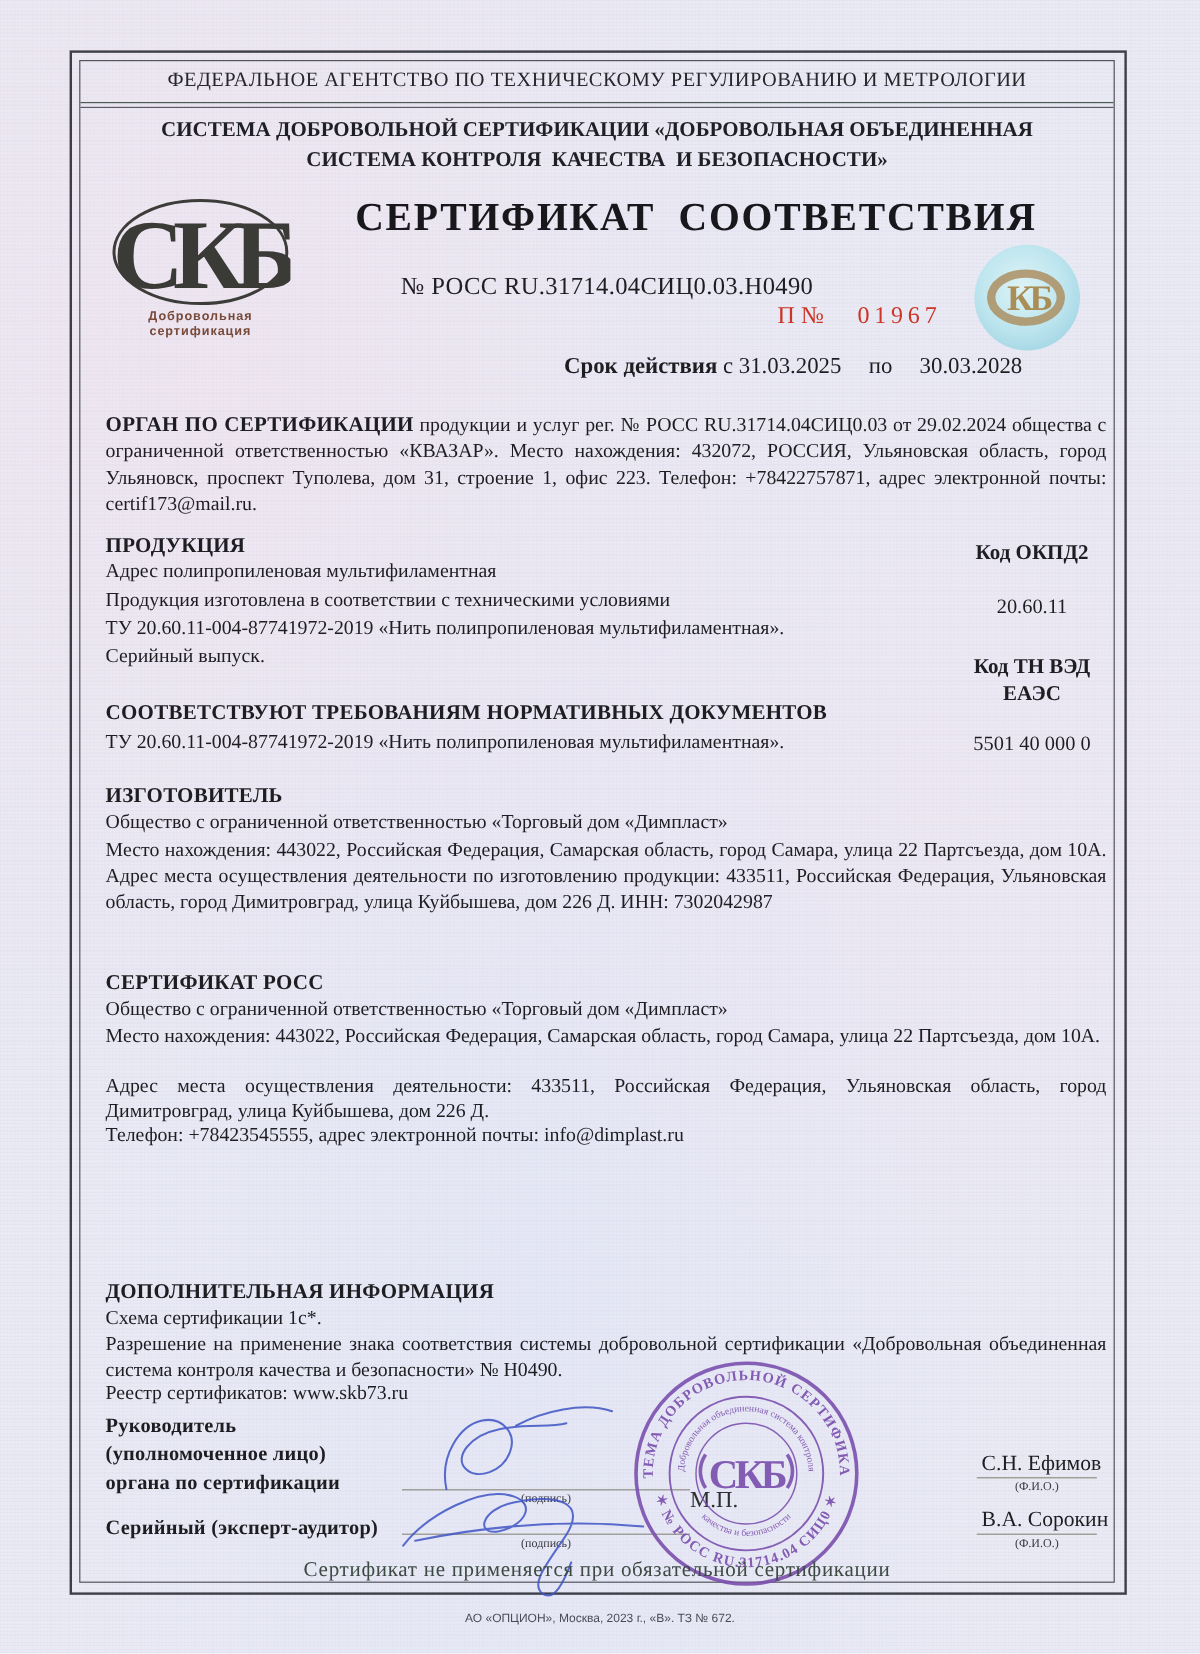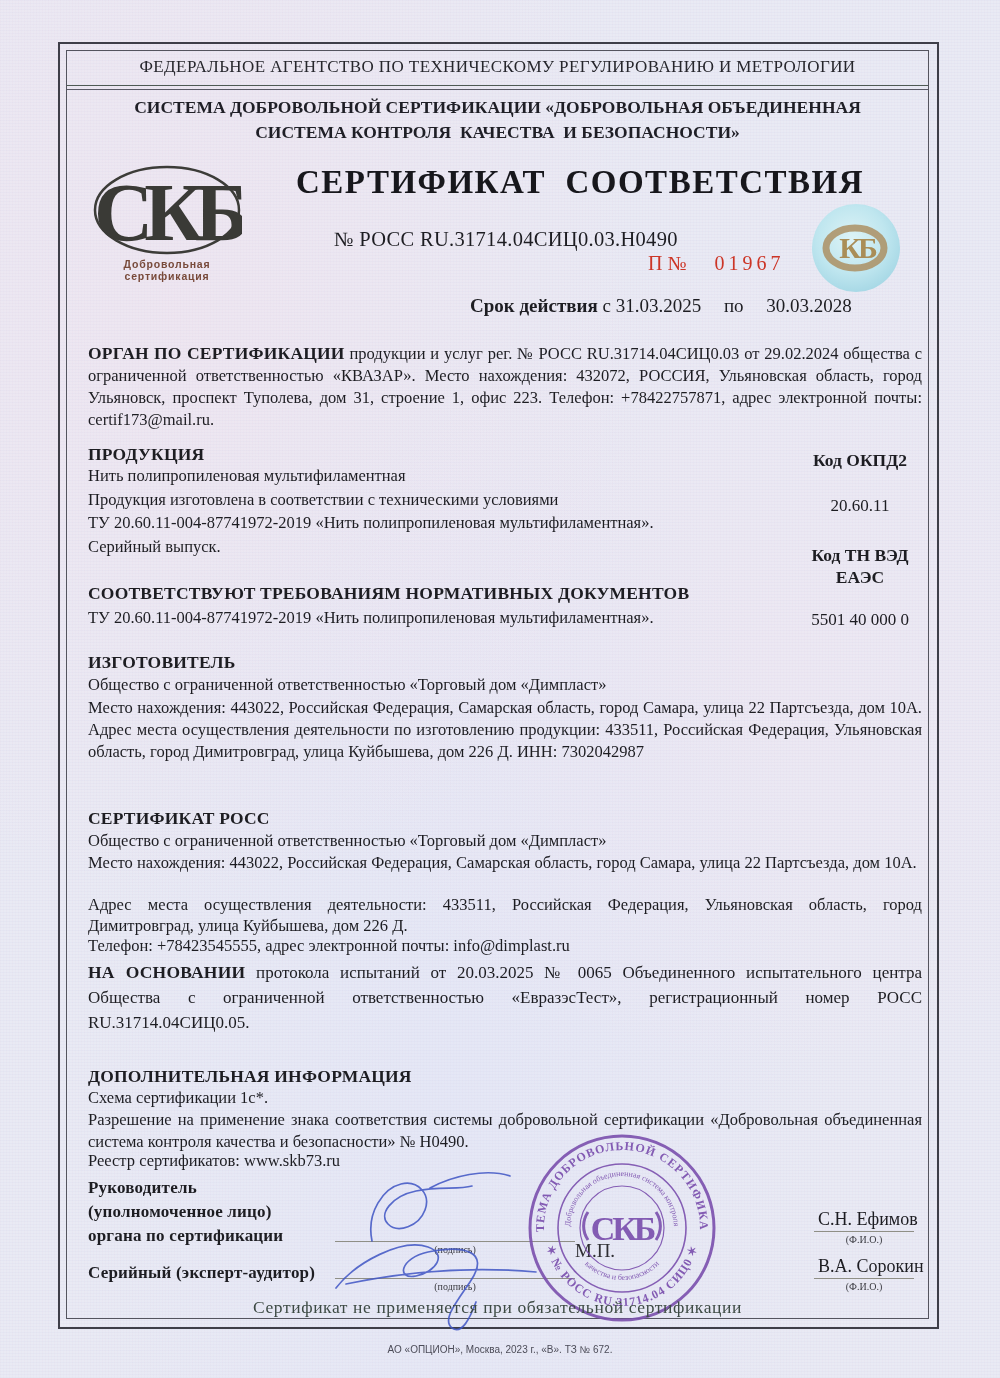--- a/index.html
+++ b/index.html
@@ -95,21 +95,21 @@
     <span>по</span><span class="gap"></span>
     <span>30.03.2028</span>
   </div>
 
   <p class="abs para" style="left:88px;top:342px;width:834px;margin:0">
     <b class="lead">ОРГАН ПО СЕРТИФИКАЦИИ</b>
     <span>продукции и услуг рег. № РОСС RU.31714.04СИЦ0.03 от 29.02.2024 общества с ограниченной ответственностью «КВАЗАР». Место нахождения: 432072, РОССИЯ, Ульяновская область, город Ульяновск, проспект Туполева, дом 31, строение 1, офис 223. Телефон: +78422757871, адрес электронной почты: certif173@mail.ru.</span>
   </p>
 
   <div class="abs heading" style="left:88px;top:444px">ПРОДУКЦИЯ</div>
-  <div class="abs" style="left:88px;top:466px;width:690px;font-size:16.5px">Нить полипропиленовая мультифиламентная</div>
+  <div class="abs" style="left:88px;top:466px;width:690px;font-size:16.5px">Адрес полипропиленовая мультифиламентная</div>
   <div class="abs" style="left:88px;top:490px;width:690px;font-size:16.5px">Продукция изготовлена в соответствии с техническими условиями</div>
   <div class="abs" style="left:88px;top:513px;width:690px;font-size:16.5px">ТУ 20.60.11-004-87741972-2019 «Нить полипропиленовая  мультифиламентная».</div>
   <div class="abs" style="left:88px;top:537px;width:690px;font-size:16.5px">Серийный выпуск.</div>
 
   <div class="abs codes" style="left:795px;top:450px;width:130px">Код ОКПД2</div>
   <div class="abs codeval" style="left:795px;top:496px;width:130px">20.60.11</div>
   <div class="abs codes" style="left:795px;top:545px;width:130px">Код ТН ВЭД</div>
   <div class="abs codes" style="left:795px;top:567px;width:130px">ЕАЭС</div>
   <div class="abs codeval" style="left:795px;top:610px;width:130px">5501 40 000 0</div>
 
@@ -119,24 +119,20 @@
   <div class="abs heading" style="left:88px;top:652px">ИЗГОТОВИТЕЛЬ</div>
   <div class="abs" style="left:88px;top:675px;width:834px;font-size:16.5px">Общество с ограниченной ответственностью «Торговый дом «Димпласт»</div>
   <p class="abs para" style="left:88px;top:697px;width:834px;margin:0">Место нахождения: 443022, Российская Федерация, Самарская область, город Самара, улица 22 Партсъезда, дом 10А. Адрес места осуществления деятельности по изготовлению продукции: 433511, Российская Федерация, Ульяновская область, город Димитровград, улица Куйбышева, дом 226 Д. ИНН: 7302042987</p>
 
   <div class="abs heading" style="left:88px;top:808px">СЕРТИФИКАТ РОСС</div>
   <div class="abs" style="left:88px;top:831px;width:834px;font-size:16.5px">Общество с ограниченной ответственностью «Торговый дом «Димпласт»</div>
   <p class="abs para" style="left:88px;top:852px;width:834px;margin:0;line-height:21px">Место нахождения: 443022, Российская Федерация, Самарская область, город Самара, улица 22 Партсъезда, дом 10А.</p>
   <p class="abs para" style="left:88px;top:894px;width:834px;margin:0;line-height:21px">Адрес места осуществления деятельности: 433511, Российская Федерация, Ульяновская область, город Димитровград, улица Куйбышева, дом 226 Д.</p>
   <div class="abs" style="left:88px;top:936px;width:834px;font-size:16.5px">Телефон: +78423545555, адрес электронной почты: info@dimplast.ru</div>
 
-  <p class="abs para" style="left:88px;top:960px;width:834px;margin:0;line-height:25px;font-size:17px">
-    <b class="lead">НА ОСНОВАНИИ</b>
-    <span>протокола испытаний от 20.03.2025 № 0065 Объединенного испытательного центра Общества с ограниченной ответственностью «ЕвразэсТест», регистрационный номер РОСС RU.31714.04СИЦ0.05.</span>
-  </p>
 
   <div class="abs heading" style="left:88px;top:1066px">ДОПОЛНИТЕЛЬНАЯ ИНФОРМАЦИЯ</div>
   <div class="abs" style="left:88px;top:1088px;width:834px;font-size:16.5px">Схема сертификации 1с*.</div>
   <p class="abs para" style="left:88px;top:1109px;width:834px;margin:0;line-height:21.5px">Разрешение на применение знака соответствия системы добровольной сертификации «Добровольная объединенная система контроля качества и безопасности» № Н0490.</p>
   <div class="abs" style="left:88px;top:1151px;width:834px;font-size:16.5px">Реестр сертификатов: www.skb73.ru</div>
 
   <div class="abs sig-label" style="left:88px;top:1178px">Руководитель</div>
   <div class="abs sig-label" style="left:88px;top:1202px">(уполномоченное лицо)</div>
   <div class="abs sig-label" style="left:88px;top:1226px">органа по сертификации</div>
   <div class="abs sig-line" style="left:335px;top:1219px;width:240px;height:22px"></div>

